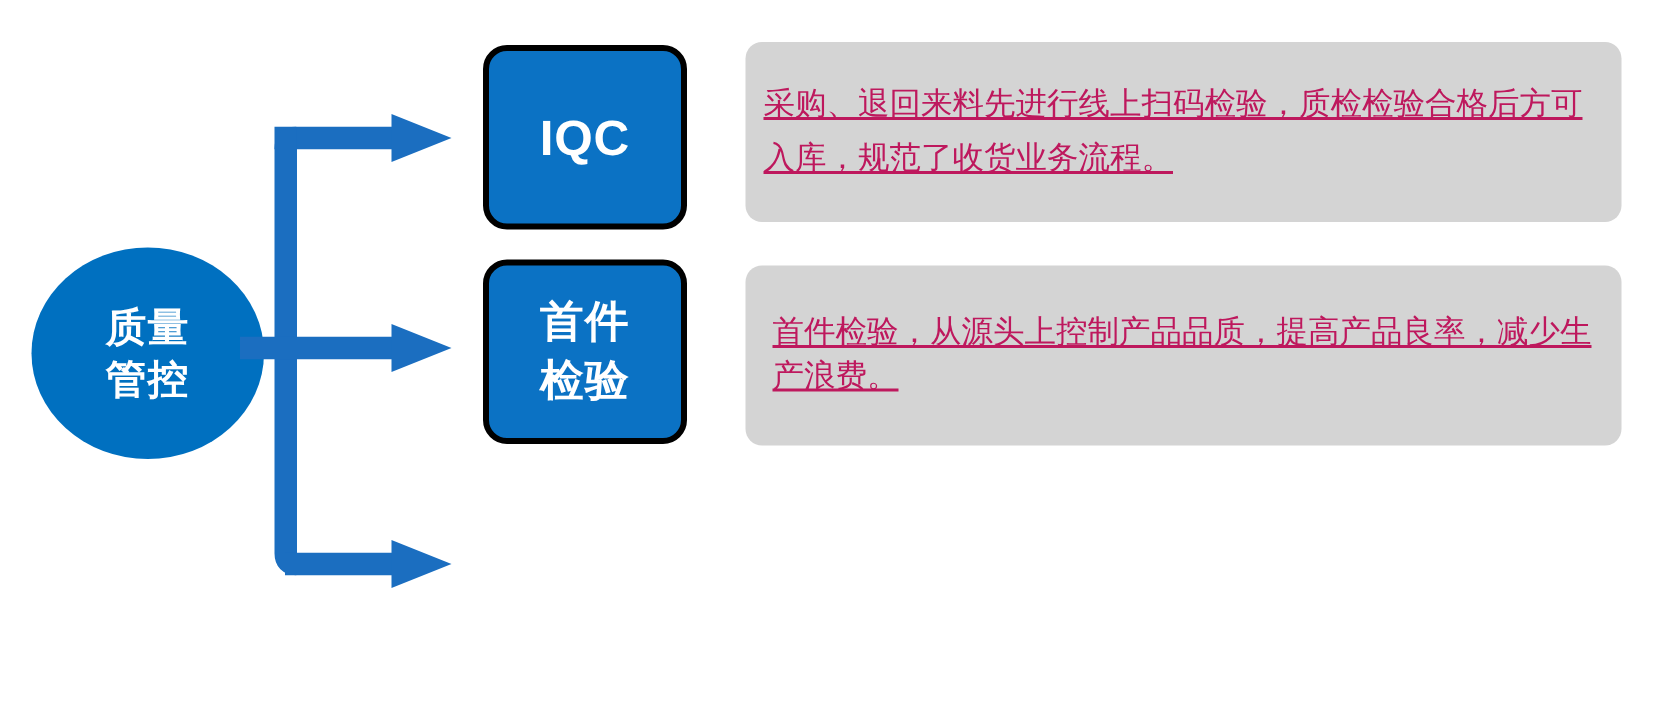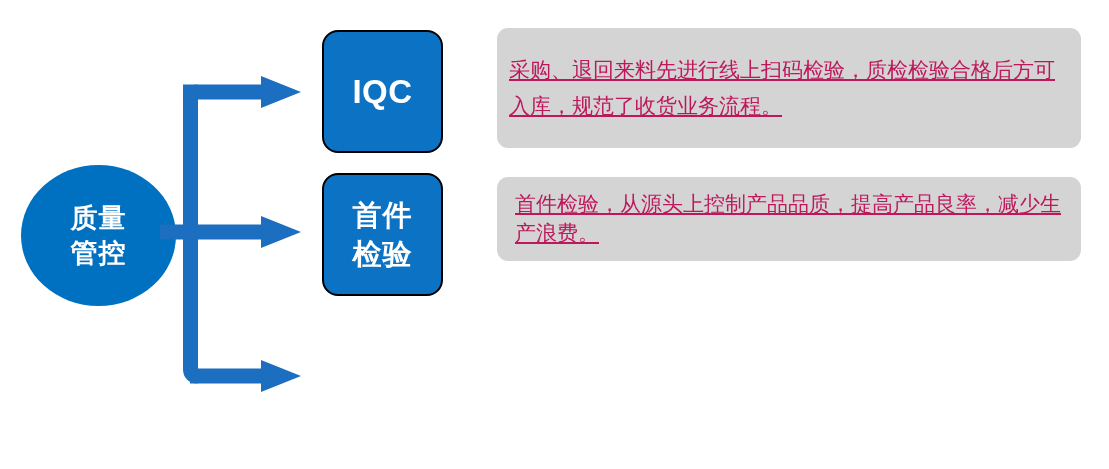--- a/index.html
+++ b/index.html
@@ -51,23 +51,23 @@
     top: 0;
     width: 1109px;
     height: 469px;
     pointer-events: none;
   }
 
   
   .stage-box {
     position: absolute;
     left: 322px;
-    width: 121px;
+    width: 136px;
     background: #0B72C4;
-    border: 2px solid #000000;
+    border: 4px solid #000000;
     border-radius: 16px;
     box-sizing: border-box;
     display: flex;
     align-items: center;
     justify-content: center;
   }
   .stage-box.b1 { top: 30px;  height: 123px; }
   .stage-box.b2 { top: 173px; height: 123px; justify-content: center; }
   .stage-box.b3 { top: 316px; height: 123px; }
 
@@ -92,21 +92,21 @@
     position: absolute;
     left: 497px;
     width: 584px;
     background: #D4D4D4;
     border-radius: 11px;
     box-sizing: border-box;
     display: flex;
     align-items: center;
   }
   .desc-panel.p1 { top: 28px;  height: 120px; }
-  .desc-panel.p2 { top: 177px; height: 84px; }
+  .desc-panel.p2 { top: 177px; height: 120px; }
   .desc-panel.p3 { top: 325px; height: 120px; }
 
   .desc-text {
     color: #be185d;
     font-size: 21px;
     box-sizing: border-box;
     width: 100%;
     text-decoration: underline;
   }
   .desc-panel.p1 .desc-text { padding: 0 18px 0 12px; line-height: 1.72; }

